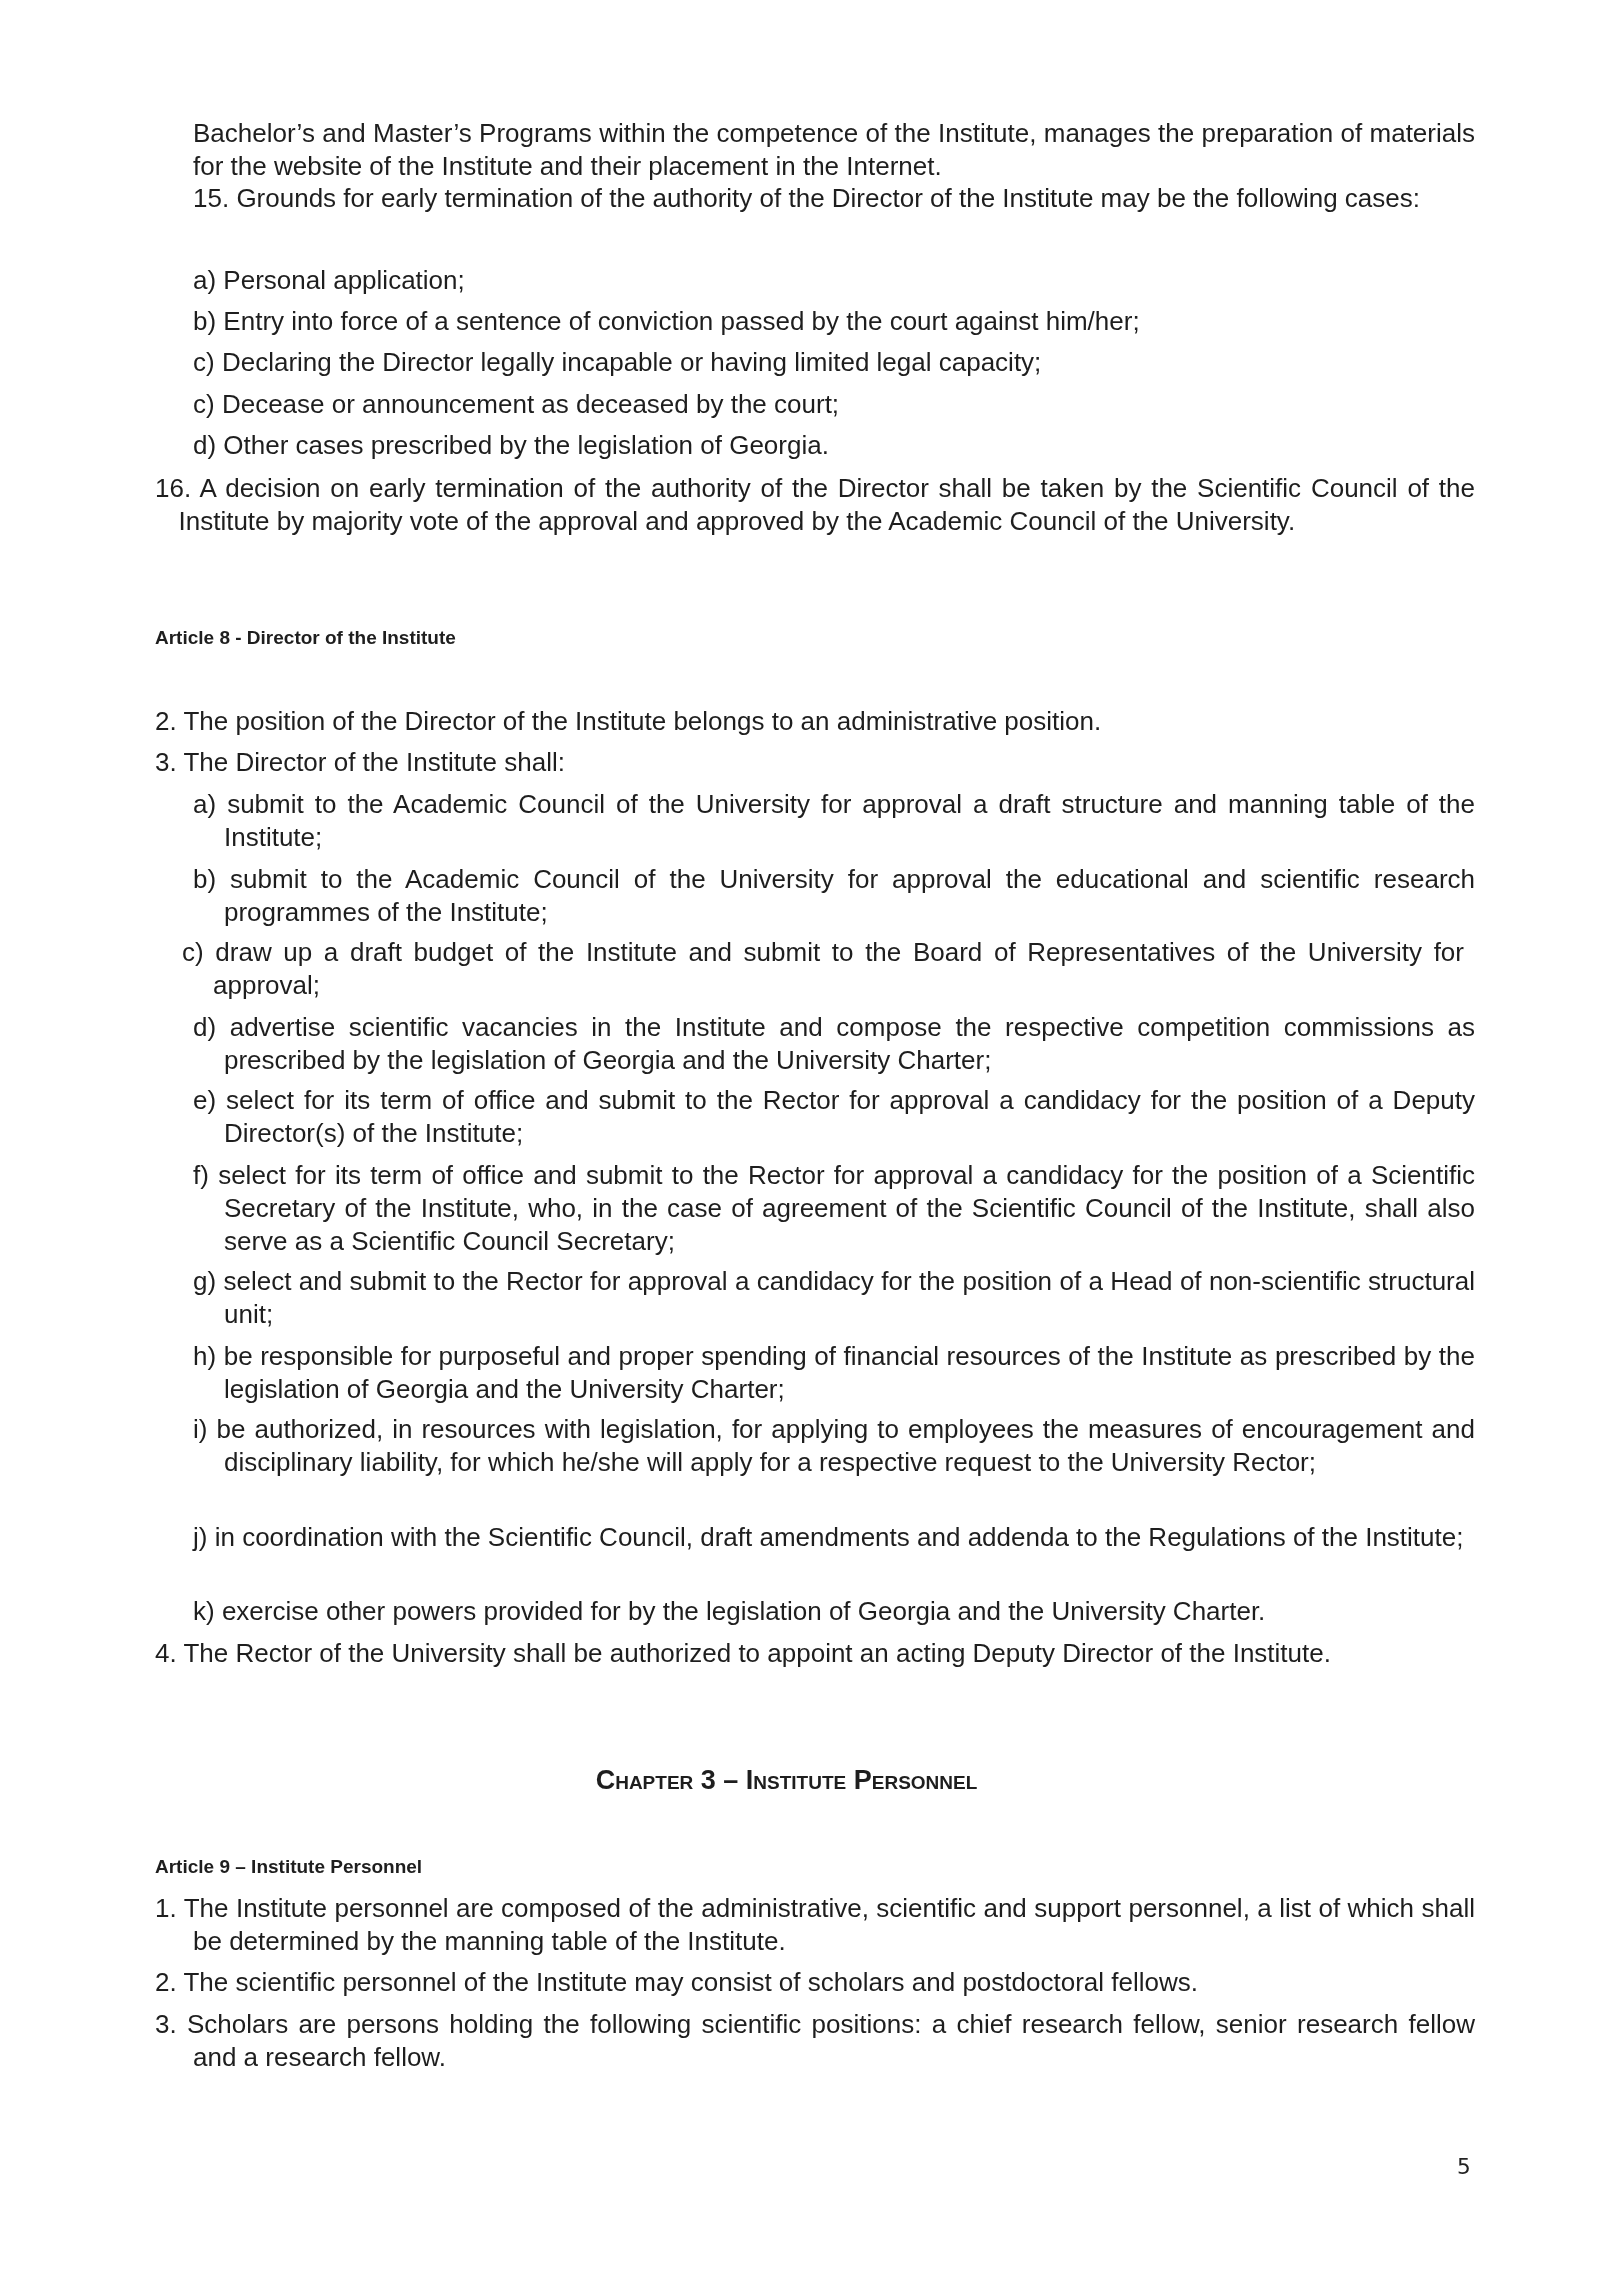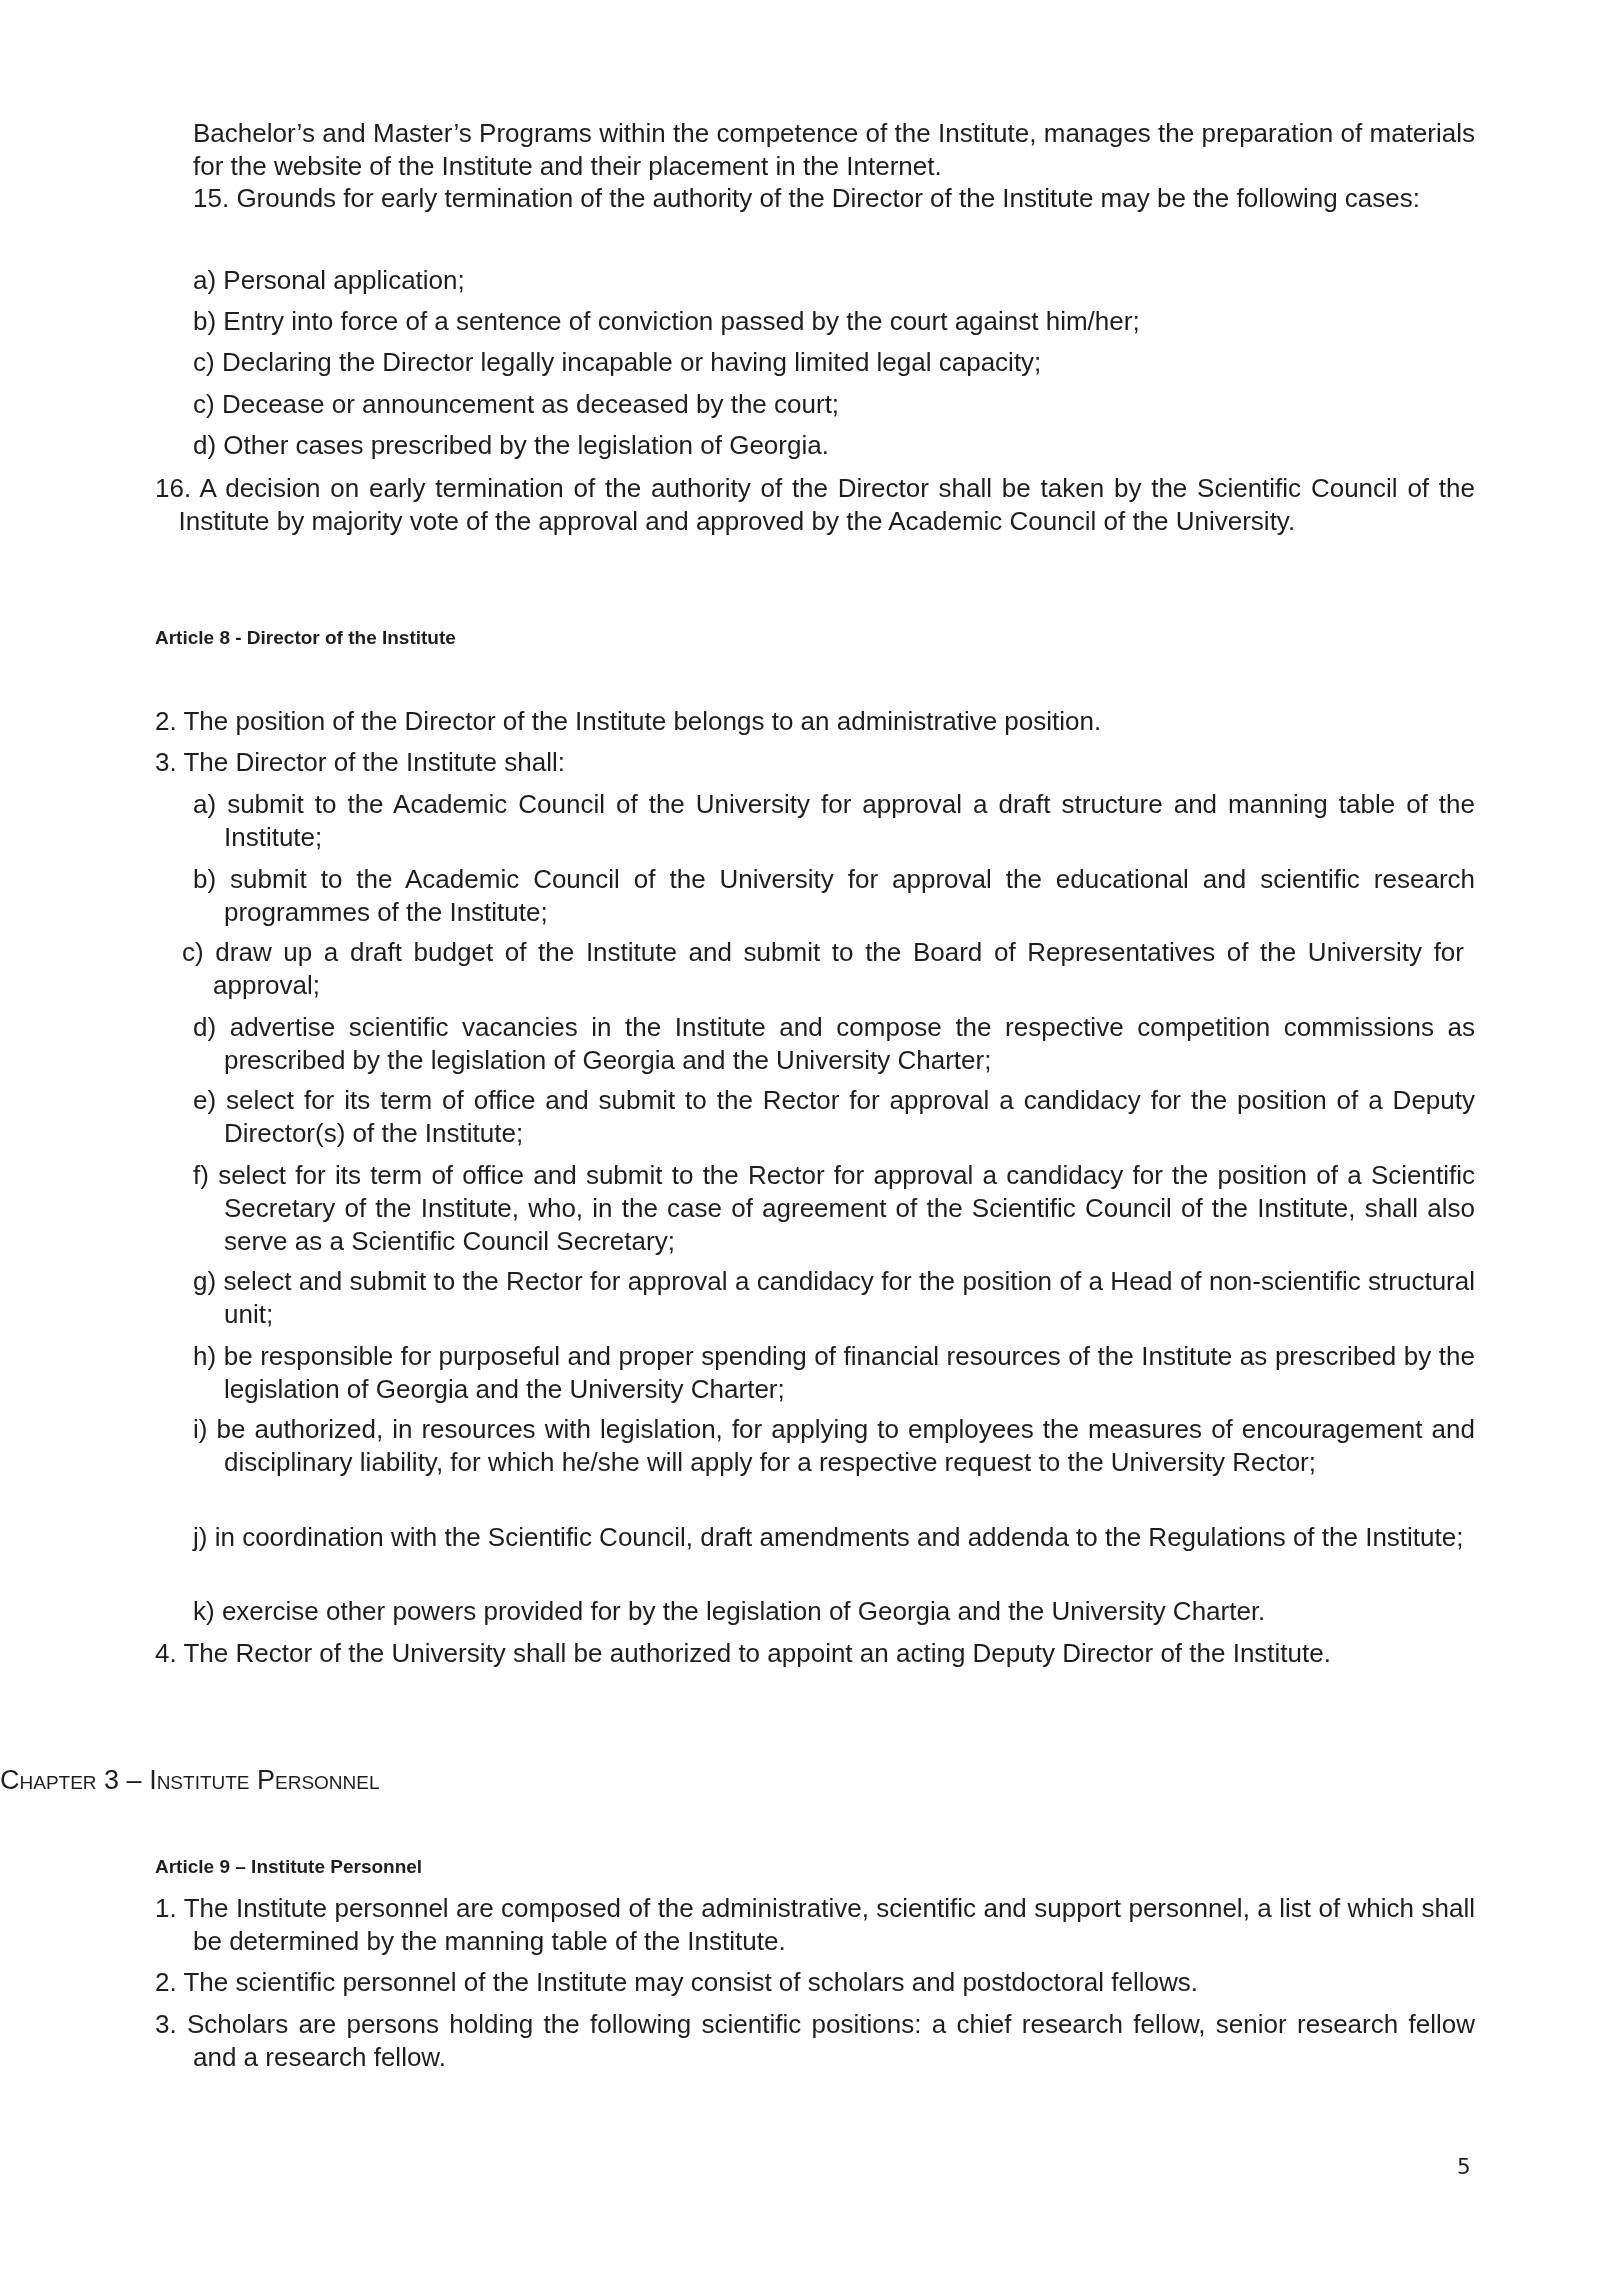--- a/index.html
+++ b/index.html
@@ -6,22 +6,22 @@
   body {
     width: 1621px; height: 2293px; position: relative; overflow: hidden;
     font-family: "Liberation Sans", sans-serif;
     color: #1e1e1e;
     font-size: 26px;
   }
   .page { position: absolute; left: 0; top: 0; width: 1621px; height: 2293px; }
   .p { position: absolute; line-height: 33px; text-align: justify; }
   .heading { position: absolute; font-weight: bold; font-size: 19px; line-height: 33px; }
   .chapter {
-    position: absolute; left: 0; width: 1573px; 
-    font-weight: normal; font-size: 27px; line-height: 33px;
+    position: absolute; left: 0; width: 1573px; text-align: center;
+    font-weight: bold; font-size: 27px; line-height: 33px;
   }
   .chapter .sc { font-variant: small-caps; }
   .pagenum {
     position: absolute; font-family: "DejaVu Sans", sans-serif; font-size: 21.6px;
     color: #222; line-height: 25.5px;
   }
   .item { position: absolute; line-height: 33px; text-align: justify; }
   .item .txt { display: block; }
 </style>
 </head>

